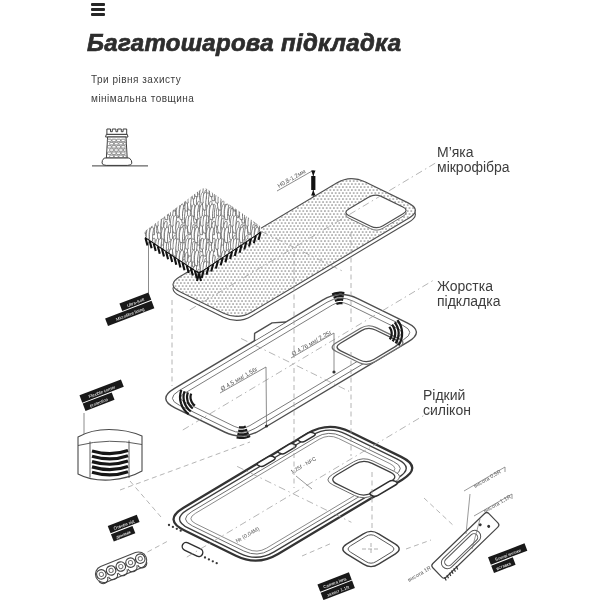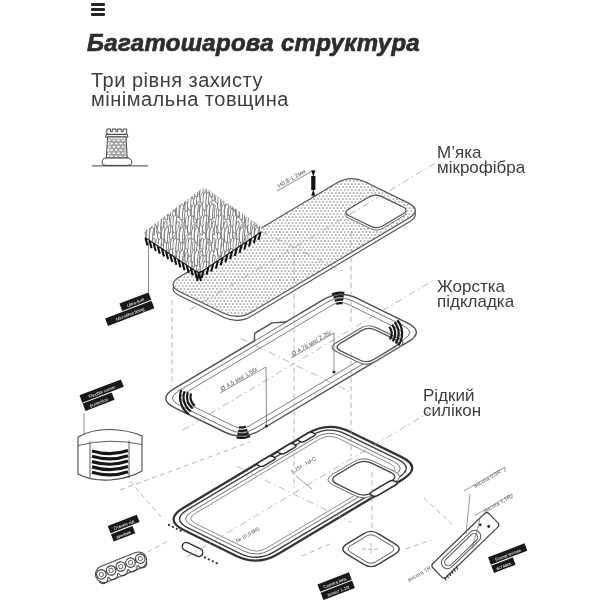--- a/index.html
+++ b/index.html
@@ -1,27 +1,27 @@
 <!DOCTYPE html>
 <html><head><meta charset="utf-8">
 <style>
 html,body{margin:0;padding:0;width:600px;height:600px;background:#fff;overflow:hidden}
 body{font-family:"Liberation Sans",sans-serif;position:relative}
 .ham div{position:absolute;left:91px;width:14px;height:2.6px;background:#262626;border-radius:1px}
 h1{position:absolute;left:87px;top:29px;margin:0;font-size:24px;font-style:italic;font-weight:bold;color:#2d2d2d;letter-spacing:0.3px;white-space:nowrap;-webkit-text-stroke:0.7px #2d2d2d}
-.sub{position:absolute;left:91px;top:71px;font-size:20px;line-height:18.5px;color:#3d3d3d;letter-spacing:0.5px}
-.lbl{position:absolute;font-size:17px;line-height:15.3px;color:#3d3d3d}
+.sub{position:absolute;left:91px;top:71px;font-size:10px;line-height:18.5px;color:#3d3d3d;letter-spacing:0.5px}
+.lbl{position:absolute;font-size:14px;line-height:15.3px;color:#3d3d3d}
 </style></head>
 <body>
 <div class="ham">
     <div style="top:3px"></div>
     <div style="top:8.2px"></div>
     <div style="top:13.4px"></div>
   </div>
-<h1>Багатошарова структура</h1>
+<h1>Багатошарова підкладка</h1>
 <div class="sub">Три рівня захисту<br>мінімальна товщина</div>
 <div class="lbl" style="left:437px;top:145px">М’яка<br>мікрофібра</div>
 <div class="lbl" style="left:437px;top:279px">Жорстка<br>підкладка</div>
 <div class="lbl" style="left:423px;top:388px">Рідкий<br>силікон</div>
 <svg width="600" height="600" viewBox="0 0 600 600" style="position:absolute;left:0;top:0">
     <defs>
 <pattern id="dots" width="3.6" height="6.0" patternUnits="userSpaceOnUse">
  <circle cx="0.9" cy="1.1" r="0.8" fill="#7d7d7d"></circle>
  <circle cx="2.7" cy="4.1" r="0.8" fill="#7d7d7d"></circle>
 </pattern>

